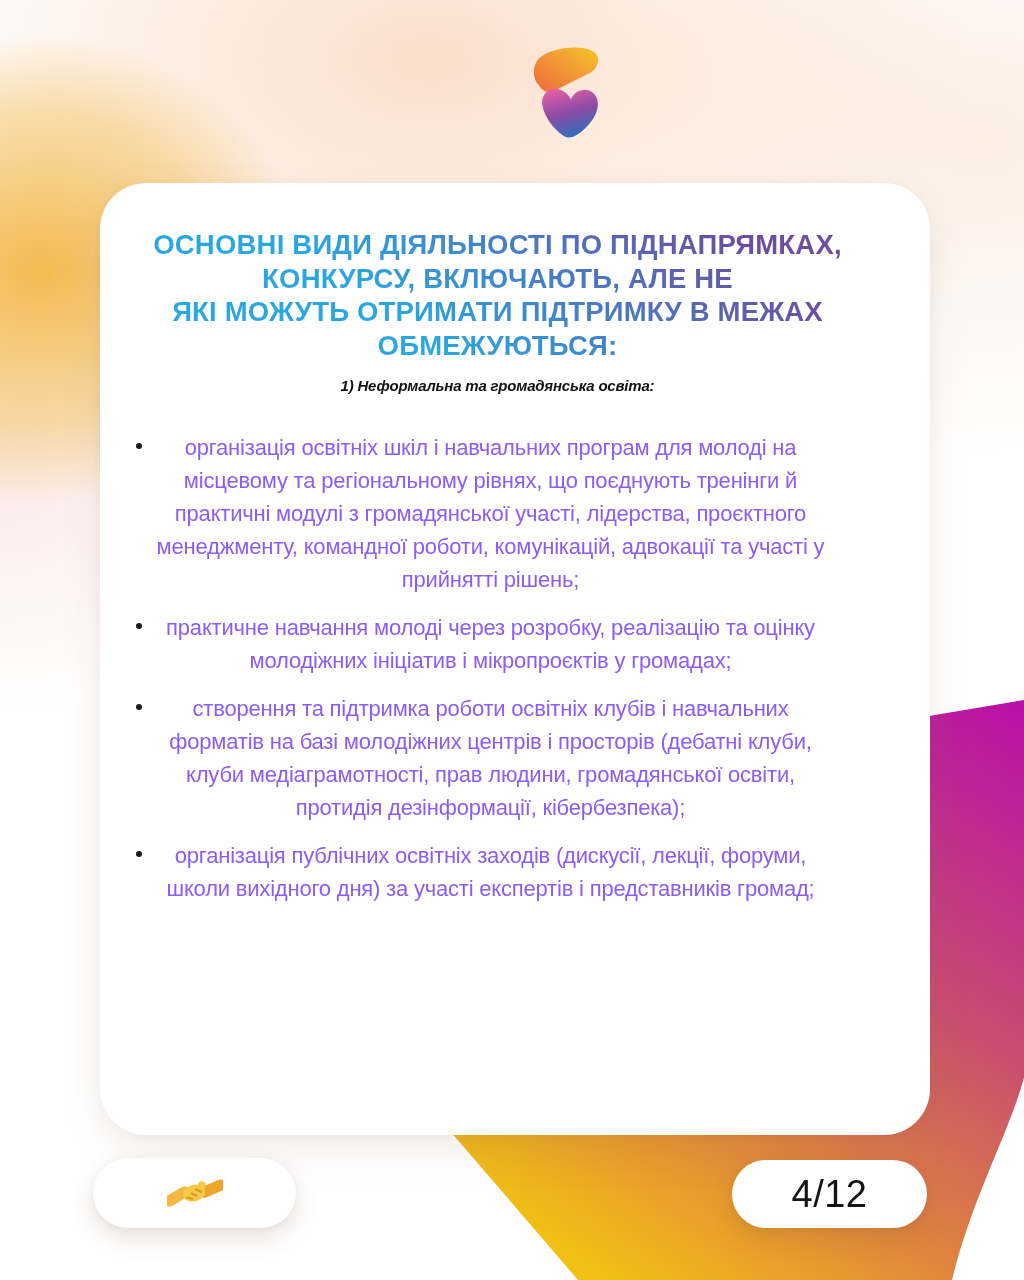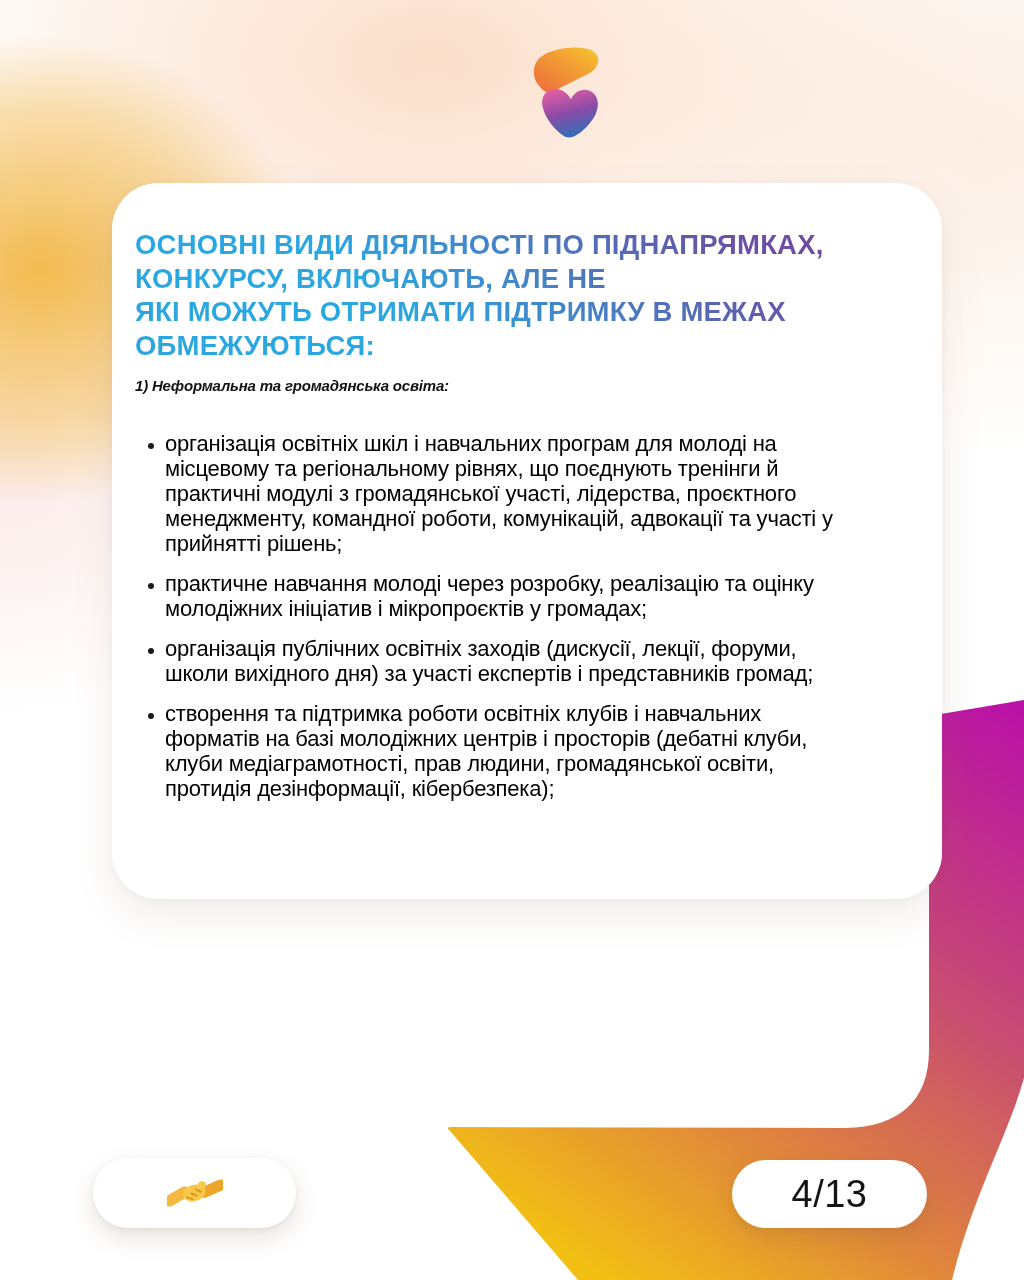--- a/index.html
+++ b/index.html
@@ -13,42 +13,42 @@
     position:absolute;inset:0;z-index:0;
     background:
       radial-gradient(340px 300px at 40px 270px, rgba(242,183,70,0.95), rgba(244,198,110,0.55) 52%, rgba(248,220,170,0) 78%),
       radial-gradient(760px 460px at 430px 60px, rgba(249,212,185,0.75), rgba(249,212,185,0) 72%),
       radial-gradient(520px 420px at 980px 140px, rgba(250,224,205,0.55), rgba(250,224,205,0) 75%),
       radial-gradient(420px 380px at 0px 450px, rgba(246,205,200,0.45), rgba(246,205,200,0) 70%);
   }
   .decor-svg{position:absolute;inset:0;z-index:1;}
   
   .card{
-    position:absolute;left:112px;top:183px;width:830px;height:716px;z-index:2;
+    position:absolute;left:100px;top:183px;width:830px;height:952px;z-index:2;
     background:#ffffff;border-radius:46px;
     box-shadow:0 16px 40px rgba(140,110,80,0.12), 0 2px 8px rgba(140,110,80,0.06);
-    padding:45px 58px 0 23px;box-sizing:border-box;
+    padding:45px 58px 0 23px;box-sizing:border-box;text-align:center;
   }
   .heading{
     font-weight:800;font-size:27.5px;line-height:33.5px;letter-spacing:0.2px;
     text-transform:uppercase;
     background:linear-gradient(38deg,#2aa7e0 36%,#6c4da2 84%);
     -webkit-background-clip:text;background-clip:text;
     color:#2aa7e0;-webkit-text-fill-color:transparent;
   }
   .subtitle{
     margin-top:15px;font-size:15px;font-weight:700;font-style:italic;
     color:#121212;letter-spacing:-0.2px;
   }
   ul.bullets{
     list-style:none;margin:37px 0 0 0;padding:0;width:705px;
   }
   ul.bullets li{
     position:relative;padding-left:30px;margin-bottom:15px;
-    font-size:22px;line-height:25px;color:#000000;letter-spacing:-0.2px;
+    font-size:22px;line-height:33px;color:#8b5cf6;letter-spacing:-0.2px;
   }
   ul.bullets li::before{
     content:"";position:absolute;left:13px;top:12px;width:6px;height:6px;
     border-radius:50%;background:#1b1b1b;
   }
   
   .logo{position:absolute;left:416px;top:42px;z-index:2;display:flex;align-items:flex-end;flex-direction:column;}
   .logo-mark{width:84px;height:104px;flex:0 0 auto;}
   .logo-text{margin-left:-14px;padding-top:38px;color:#1d1d1d;}
   .logo-line1{font-size:14.5px;font-weight:700;letter-spacing:1.6px;}
@@ -114,30 +114,30 @@
   <div class="heading">
     <div>ОСНОВНІ ВИДИ ДІЯЛЬНОСТІ ПО ПІДНАПРЯМКАХ,</div>
     <div>КОНКУРСУ, ВКЛЮЧАЮТЬ, АЛЕ НЕ</div>
     <div>ЯКІ МОЖУТЬ ОТРИМАТИ ПІДТРИМКУ В МЕЖАХ</div>
     <div>ОБМЕЖУЮТЬСЯ:</div>
   </div>
   <div class="subtitle">1) Неформальна та громадянська освіта:</div>
   <ul class="bullets">
     <li>організація освітніх шкіл і навчальних програм для молоді на місцевому та регіональному рівнях, що поєднують тренінги й практичні модулі з громадянської участі, лідерства, проєктного менеджменту, командної роботи, комунікацій, адвокації та участі у прийнятті рішень;</li>
     <li>практичне навчання молоді через розробку, реалізацію та оцінку молодіжних ініціатив і мікропроєктів у громадах;</li>
+    <li>створення та підтримка роботи освітніх клубів і навчальних форматів на базі молодіжних центрів і просторів (дебатні клуби, клуби медіаграмотності, прав людини, громадянської освіти, протидія дезінформації, кібербезпека);</li>
     <li>організація публічних освітніх заходів (дискусії, лекції, форуми, школи вихідного дня) за участі експертів і представників громад;</li>
-    <li>створення та підтримка роботи освітніх клубів і навчальних форматів на базі молодіжних центрів і просторів (дебатні клуби, клуби медіаграмотності, прав людини, громадянської освіти, протидія дезінформації, кібербезпека);</li>
   </ul>
 </div>
 
 <div class="pill pill-handshake">
   <svg width="56" height="40" viewBox="0 0 64 44" aria-hidden="true">
     <path d="M3,31 L20,21" stroke="#F5B840" stroke-width="13" stroke-linecap="round" fill="none"></path>
     <path d="M61,13 L43,21" stroke="#EDA62A" stroke-width="13" stroke-linecap="round" fill="none"></path>
     <ellipse cx="31" cy="22" rx="13" ry="9.5" fill="#F8C84A" transform="rotate(-14 31 22)"></ellipse>
     <circle cx="40" cy="13" r="4.5" fill="#F8C84A"></circle>
     <path d="M23,27 L29,29 M28,22.5 L34,25 M33,18 L39,20.5" stroke="#D89B15" stroke-width="2.4" stroke-linecap="round" fill="none"></path>
   </svg>
 </div>
 
 <div class="pill pill-page">
-  <span class="page-num">4/13</span>
+  <span class="page-num">4/12</span>
 </div>
 
 </body></html>

